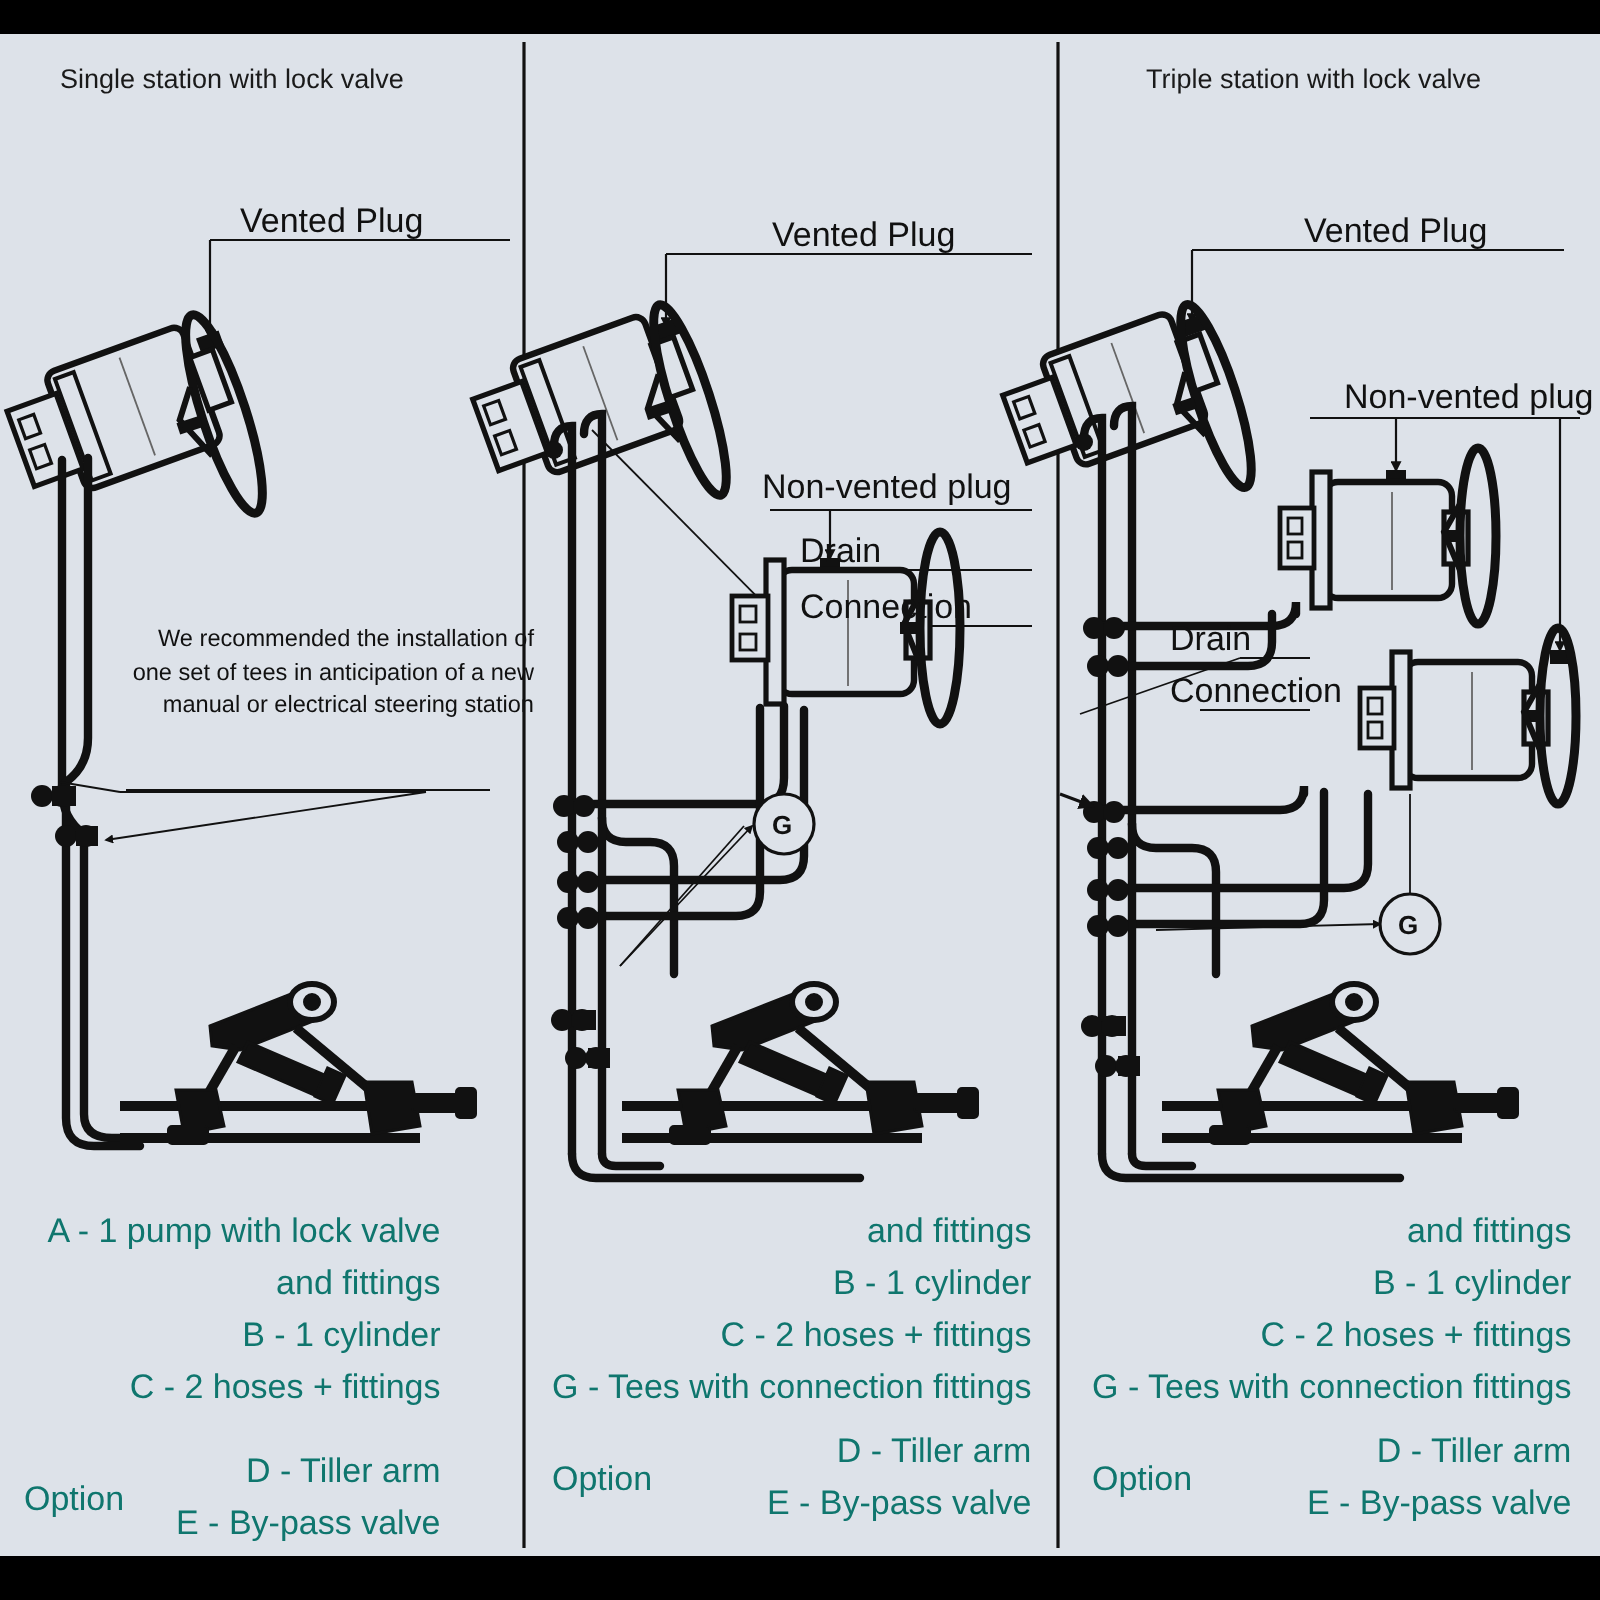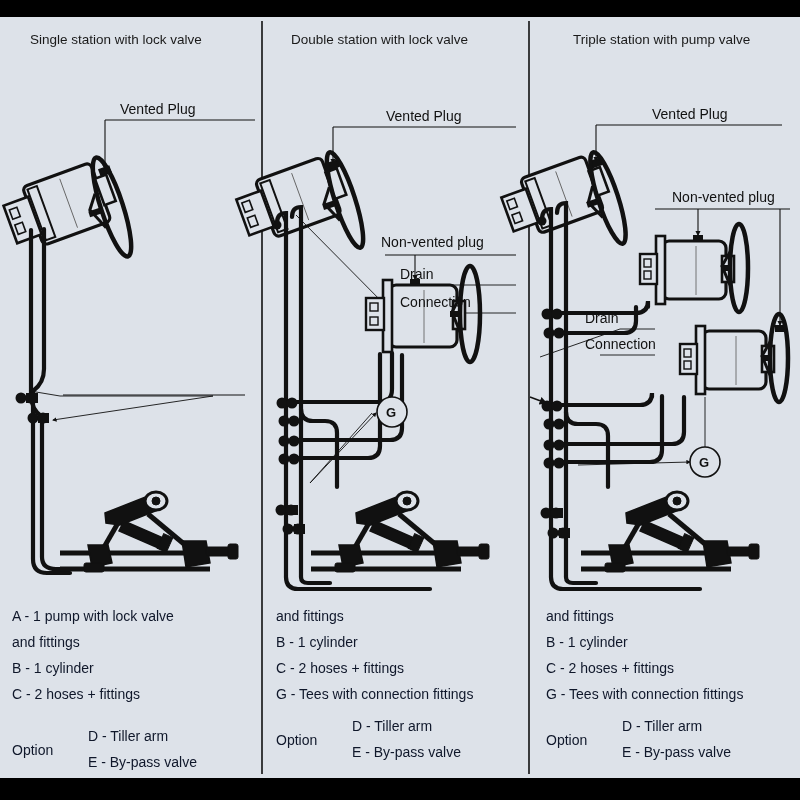--- a/index.html
+++ b/index.html
@@ -6,20 +6,21 @@
     margin: 0; padding: 0;
     background: #000;
     width: 800px; height: 800px;
     overflow: hidden;
     font-family: "Liberation Sans", sans-serif;
   }
   #page {
     position: relative;
     width: 635px; height: 800px;
     background: #000;
+    text-align: right;
   }
   #canvas {
     position: absolute;
     left: 0; top: 17px;
     width: 800px; height: 761px;
     background: #dde2e9;
     overflow: hidden;
   }
   .bar {
     position: absolute; left: 0; width: 800px; background: #000;
@@ -34,35 +35,35 @@
     font-size: 13.5px;
     color: #1a1a1a;
     white-space: nowrap;
   }
   #title-1 { left: 30px;  top: 15px; }
   #title-2 { left: 291px; top: 15px; }
   #title-3 { left: 573px; top: 15px; }
 
   .lbl {
     position: absolute;
-    font-size: 14px;
+    font-size: 17px;
     color: #111;
     white-space: nowrap;
   }
   .note {
     position: absolute;
     font-size: 11.8px;
     line-height: 16.5px;
     color: #111;
     width: 205px;
   }
   .legend {
     position: absolute;
-    font-size: 14px;
-    color: #0f172a;
+    font-size: 17px;
+    color: #0f766e;
     line-height: 26px;
     white-space: nowrap;
   }
   .legend .row { white-space: nowrap; }
   .opt-wrap { position: relative; margin-top: 6px; }
   .opt-word { position: absolute; left: 0; top: 14px; }
   .opt-list { margin-left: 76px; }
   .gcirc-txt {
     position: absolute;
     font-size: 13px;
@@ -403,25 +404,25 @@
           <path d="M609,528 L629,528 L633,546 L613,550 Z" stroke-width="1.5"></path>
           <path d="M703,524 L727,524 L731,546 L707,550 Z" stroke-width="1.5"></path>
           <rect x="727" y="530" width="26" height="9" rx="2"></rect>
           <rect x="749" y="527" width="10" height="15" rx="2"></rect>
           <rect x="605" y="546" width="20" height="9" rx="2"></rect>
         </g>
       </g>
     </svg>
 
     <div class="col-title" id="title-1">Single station with lock valve</div>
-    <div class="col-title" id="title-2">Double station with lock valve</div>
-    <div class="col-title" id="title-3">Triple station with pump valve</div>
+    <div class="col-title" id="title-3">Triple station with lock valve</div>
 
     <div class="lbl" style="left:120px; top:84px;">Vented Plug</div>
 
+    <div class="note" style="left:62px; top:294px;">We recommended the installation of one set of tees in anticipation of a new manual or electrical steering station</div>
 
     <div class="lbl" style="left:386px; top:91px;">Vented Plug</div>
     <div class="lbl" style="left:400px; top:249px;">Drain</div>
     <div class="lbl" style="left:400px; top:277px;">Connection</div>
     <div class="lbl" style="left:381px; top:217px;">Non-vented plug</div>
     <div class="gcirc-txt" style="left:386px; top:388px;">G</div>
 
     <div class="lbl" style="left:652px; top:89px;">Vented Plug</div>
     <div class="lbl" style="left:672px; top:172px;">Non-vented plug</div>
     <div class="lbl" style="left:585px; top:293px;">Drain</div>

